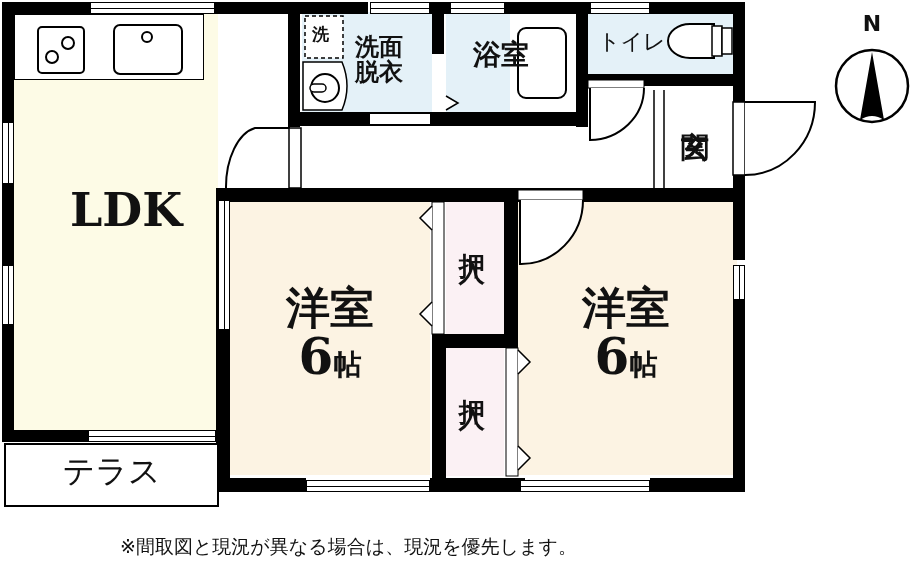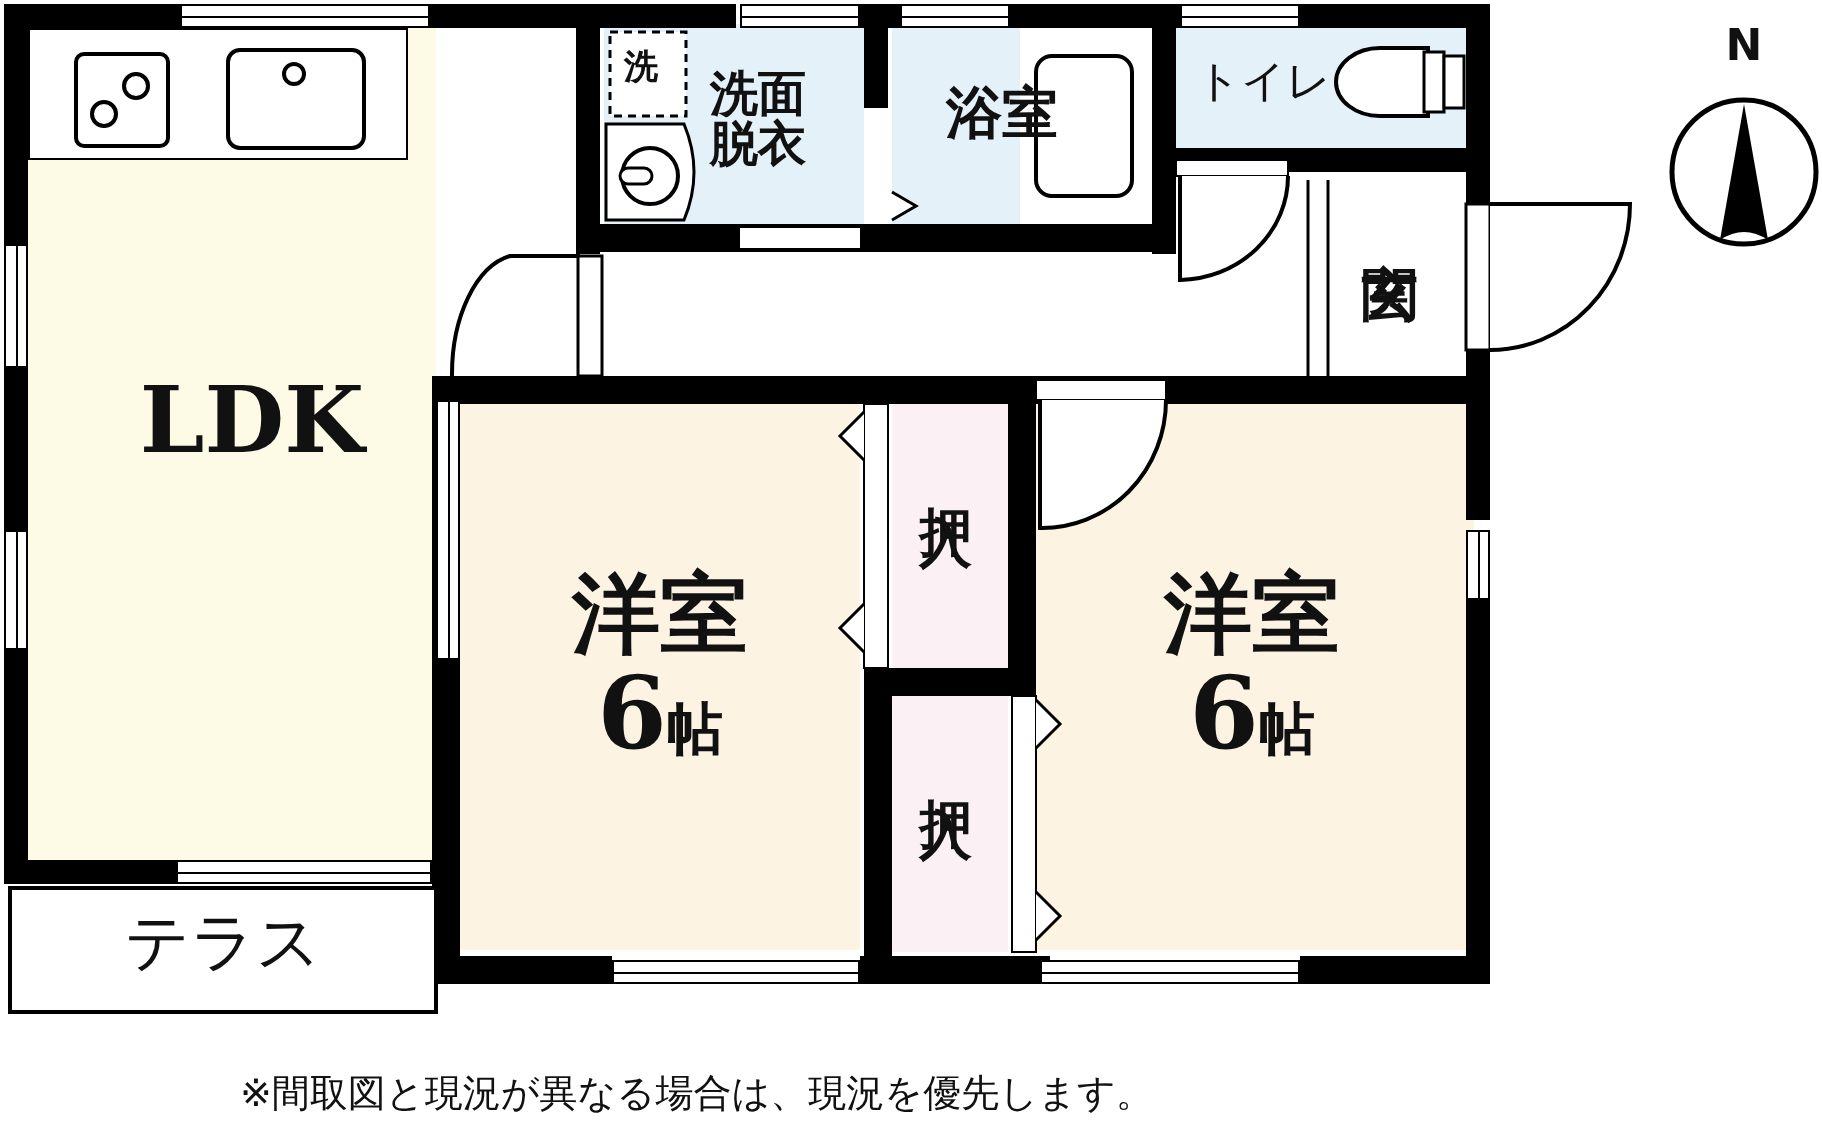--- a/index.html
+++ b/index.html
@@ -157,18 +157,18 @@
 </div>
 
 <div class="lbl vlbl" style="left:458px;top:232px;font-size:26px;">押入</div>
 <div class="lbl vlbl" style="left:458px;top:378px;font-size:26px;">押入</div>
 
 <div class="lbl" style="left:355px;top:34px;font-size:24px;">
   <div>洗面</div>
   <div>脱衣</div>
 </div>
 <div class="lbl" style="left:312px;top:26px;font-size:17px;font-family:'DejaVu Sans',sans-serif;">洗</div>
-<div class="lbl" style="left:473px;top:42px;font-size:28px;">浴室</div>
+<div class="lbl" style="left:473px;top:42px;font-size:28px;font-family:Liberation Mono, monospace;">浴室</div>
 <div class="lbl" style="left:598px;top:30px;font-size:22px;font-weight:normal;">トイレ</div>
 <div class="lbl vlbl" style="left:680px;top:108px;font-size:28px;">玄関</div>
 <div class="lbl" style="left:5px;top:455px;width:213px;font-size:32px;font-weight:normal;">テラス</div>
 
 <div class="note">※間取図と現況が異なる場合は、現況を優先します。</div>
 
 </body></html>

